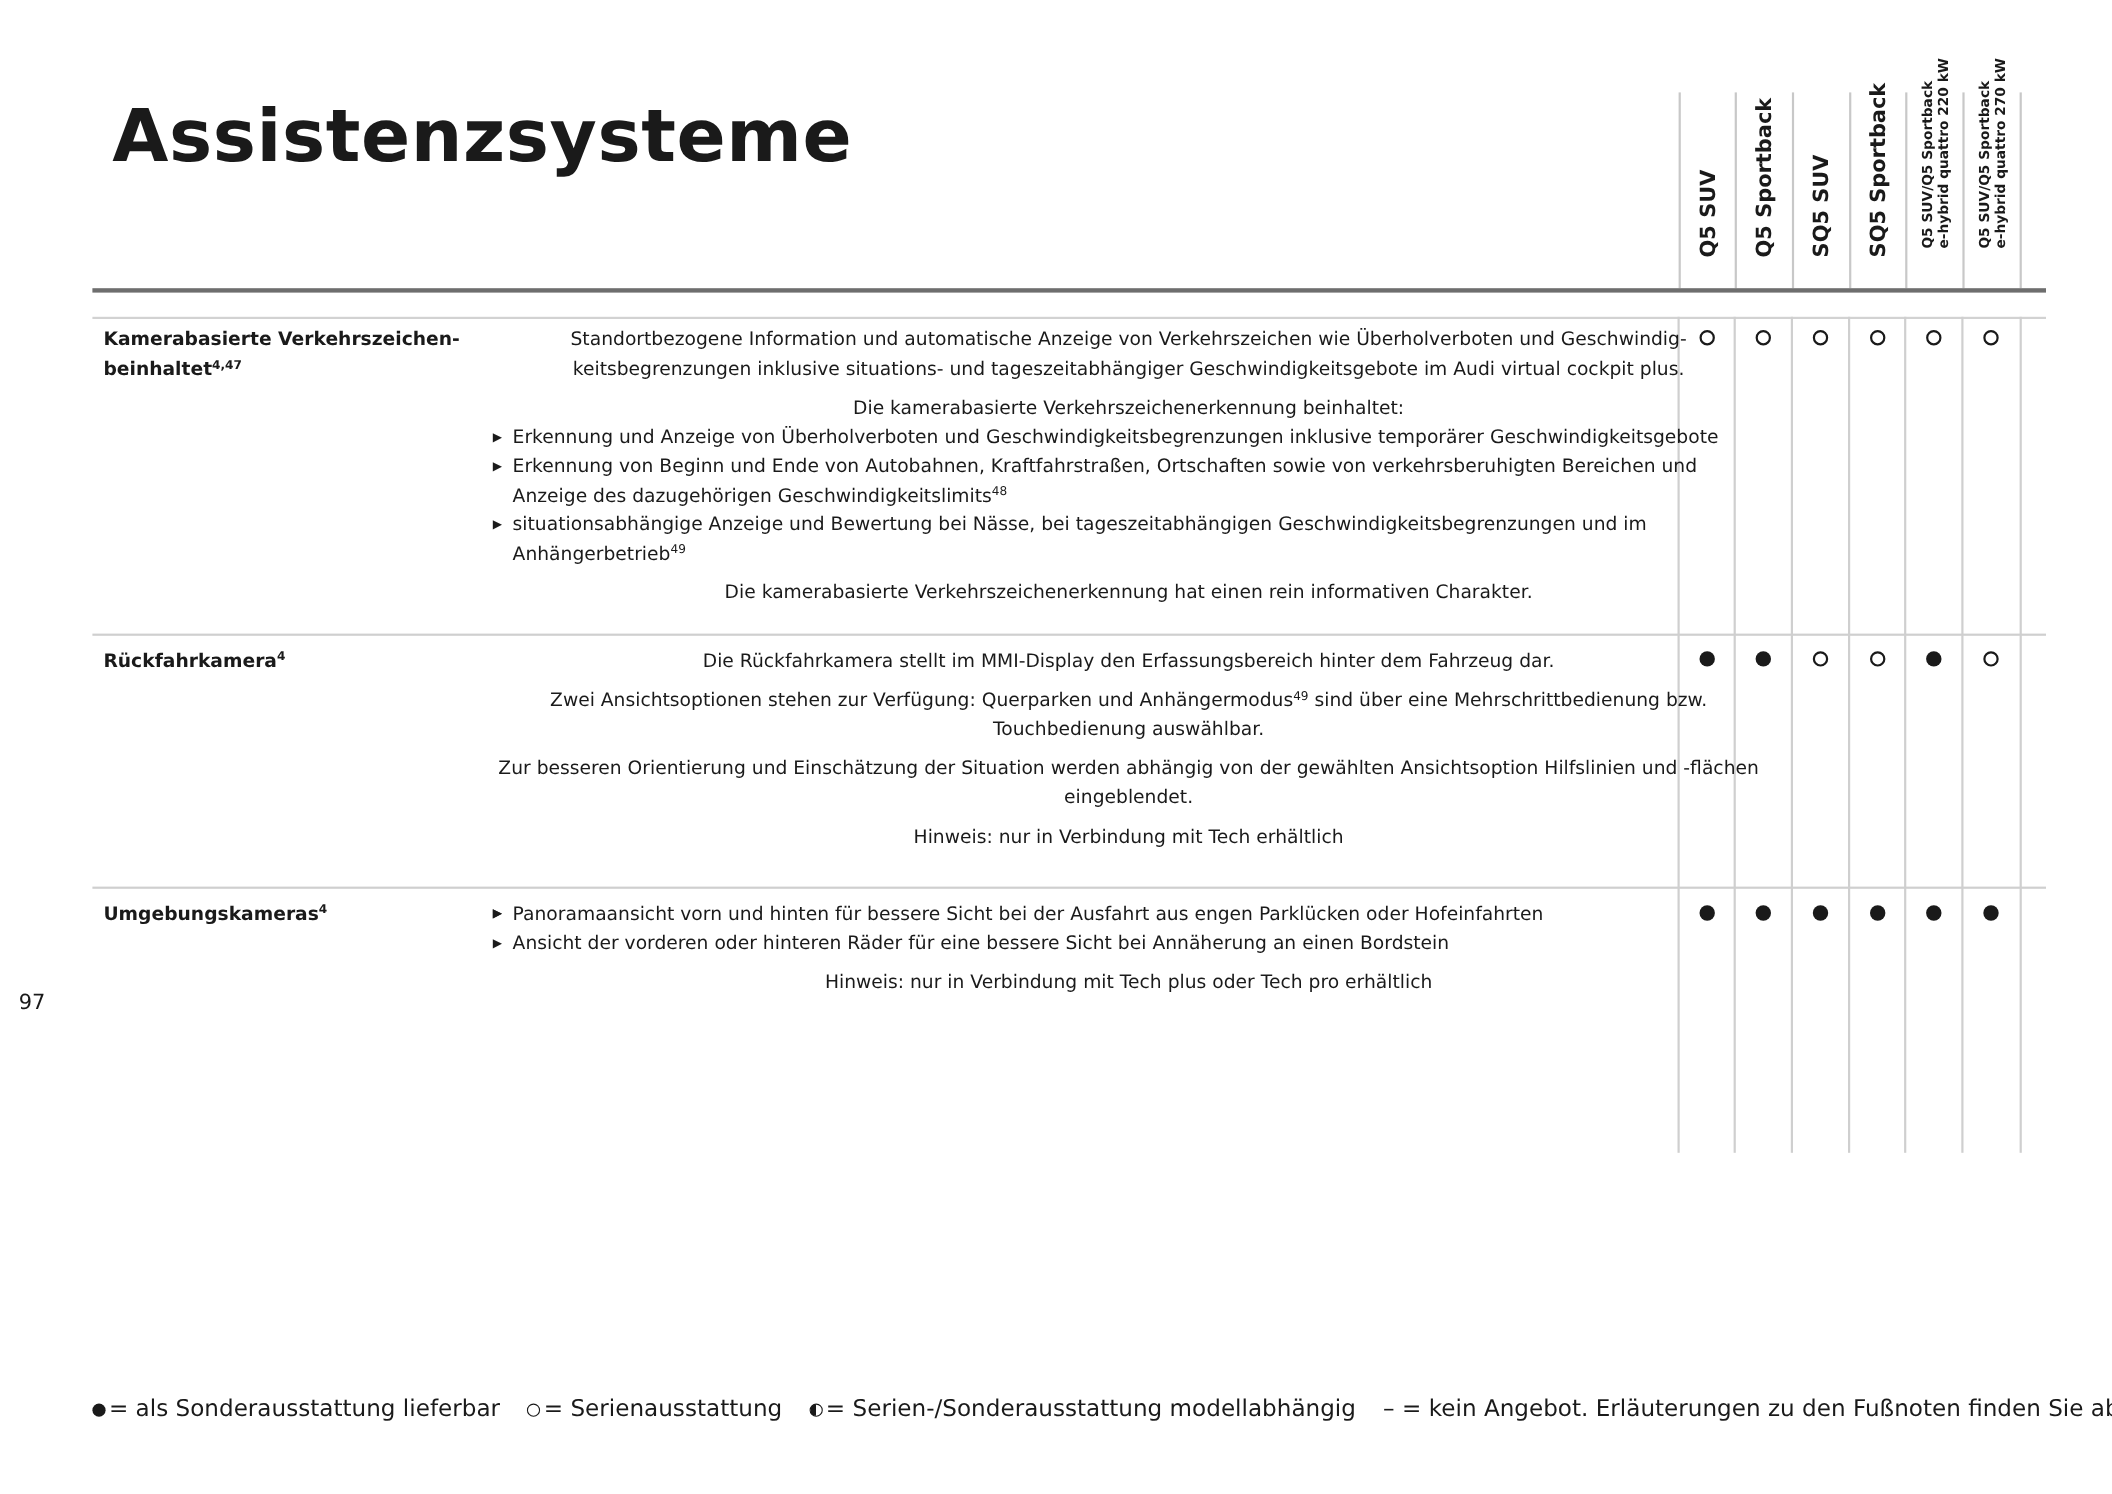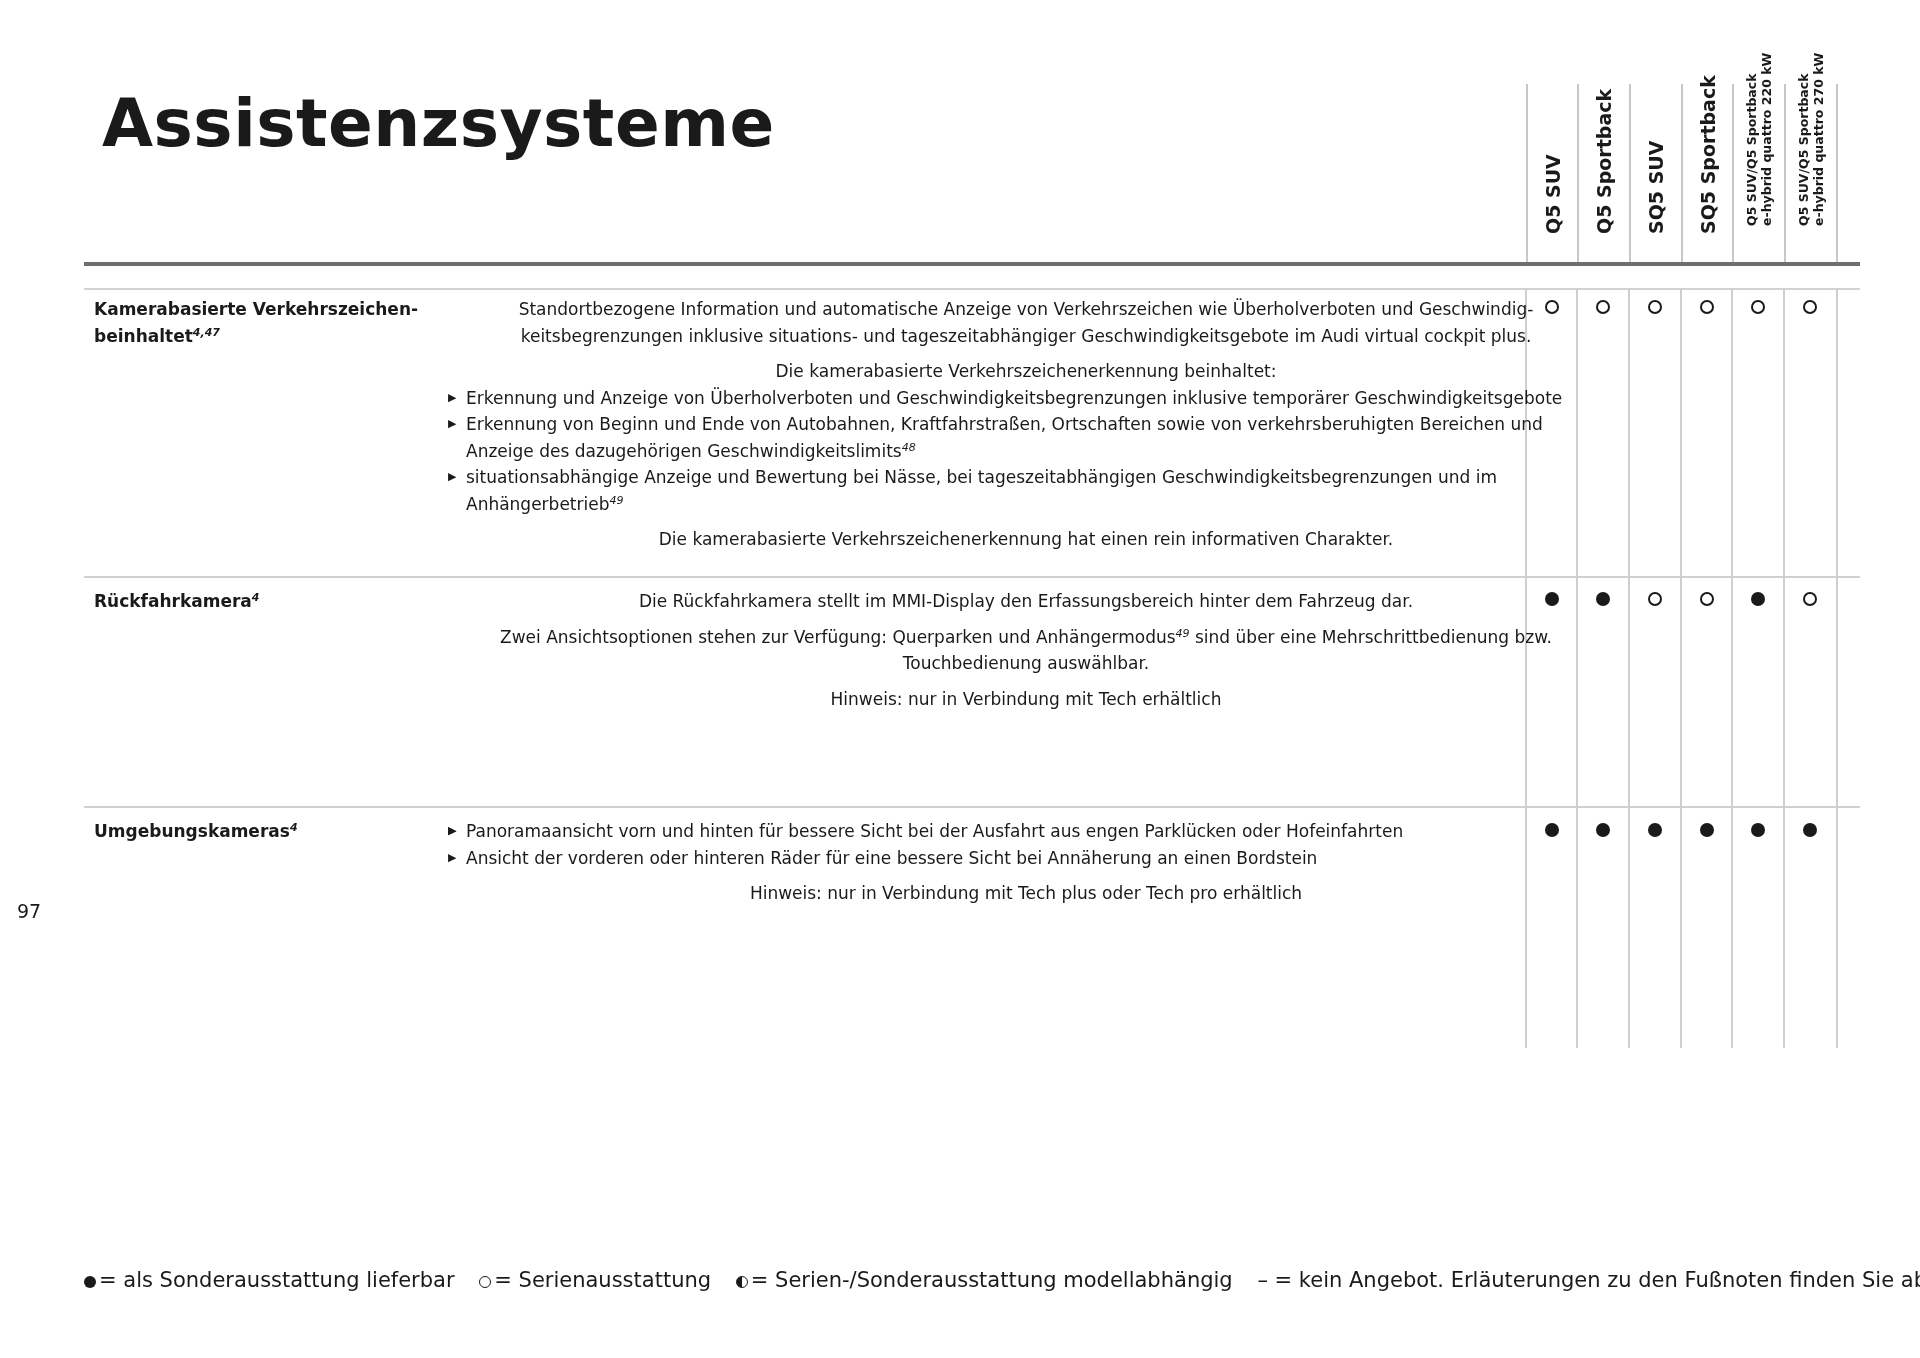--- a/index.html
+++ b/index.html
@@ -16,21 +16,21 @@
   .col-head .lbl.small{font-size:12.5px;line-height:15px;}
   .table-top{position:absolute;left:84px;top:288px;width:1776px;height:2px;background:#d2d2d2;}
   .row{position:absolute;left:84px;width:1776px;}
   .row-sep{position:absolute;left:84px;width:1776px;height:2px;background:#cfcfcf;}
   .feature{position:absolute;left:10px;top:0;width:330px;font-weight:bold;font-size:17px;line-height:27px;}
   .desc{position:absolute;left:362px;top:0;width:1160px;font-size:17px;line-height:26.5px;}
   .desc p{margin:0 0 9px 0;text-align:center;}
   .desc ul{list-style:none;margin:0 0 9px 0;padding:0;}
   .desc li{position:relative;padding-left:20px;}
   .desc li .tri{position:absolute;left:2px;top:0;font-size:11px;}
-  sup{font-size:11px;vertical-align:6px;line-height:0;font-style:italic;}
+  sup{font-size:11px;vertical-align:6px;line-height:0;}
   .matrix-line{position:absolute;width:2px;background:#cfcfcf;}
   .sym{position:absolute;width:14px;height:14px;border-radius:50%;box-sizing:border-box;transform:translate(-50%,-50%);}
   .sym.filled{background:#1a1a1a;}
   .sym.open{border:2px solid #1a1a1a;background:#fff;}
   .pagenum{position:absolute;left:17px;top:900px;font-size:19px;}
   .legend{position:absolute;left:84px;top:1268px;font-size:21px;white-space:nowrap;}
   .legend span.item{margin-right:18px;}
   .lg-sym{display:inline-block;width:12px;height:12px;border-radius:50%;box-sizing:border-box;vertical-align:-1px;margin-right:3px;}
   .lg-sym.filled{background:#1a1a1a;}
   .lg-sym.open{border:1.5px solid #1a1a1a;}
@@ -100,20 +100,21 @@
 <div class="sym open" style="left:1758px;top:307px;"></div>
 <div class="sym open" style="left:1810px;top:307px;"></div>
 
 <div class="row-sep" style="top:576px;"></div>
 
 <div class="row" style="top:588px;">
   <div class="feature"><span>Rückfahrkamera</span><sup>4</sup></div>
   <div class="desc">
     <p>Die Rückfahrkamera stellt im MMI-Display den Erfassungsbereich hinter dem Fahrzeug dar.</p>
     <p><span>Zwei Ansichtsoptionen stehen zur Verfügung: Querparken und Anhängermodus</span><sup>49</sup><span> sind über eine Mehrschrittbedienung bzw. Touchbedienung auswählbar.</span></p>
+    <p>Zur besseren Orientierung und Einschätzung der Situation werden abhängig von der gewählten Ansichtsoption Hilfslinien und -flächen eingeblendet.</p>
     <p>Hinweis: nur in Verbindung mit Tech erhältlich</p>
   </div>
 </div>
 <div class="sym filled" style="left:1552px;top:599px;"></div>
 <div class="sym filled" style="left:1603px;top:599px;"></div>
 <div class="sym open" style="left:1655px;top:599px;"></div>
 <div class="sym open" style="left:1707px;top:599px;"></div>
 <div class="sym filled" style="left:1758px;top:599px;"></div>
 <div class="sym open" style="left:1810px;top:599px;"></div>
 

